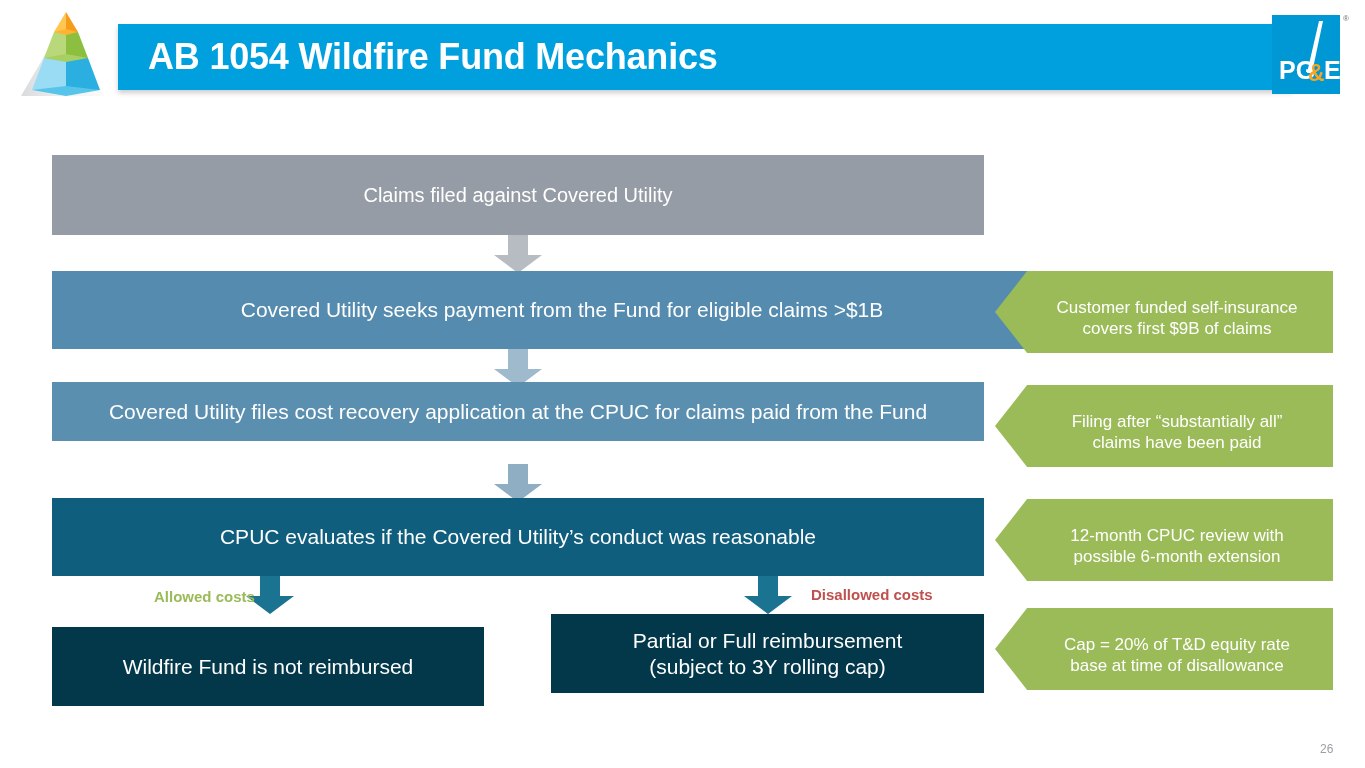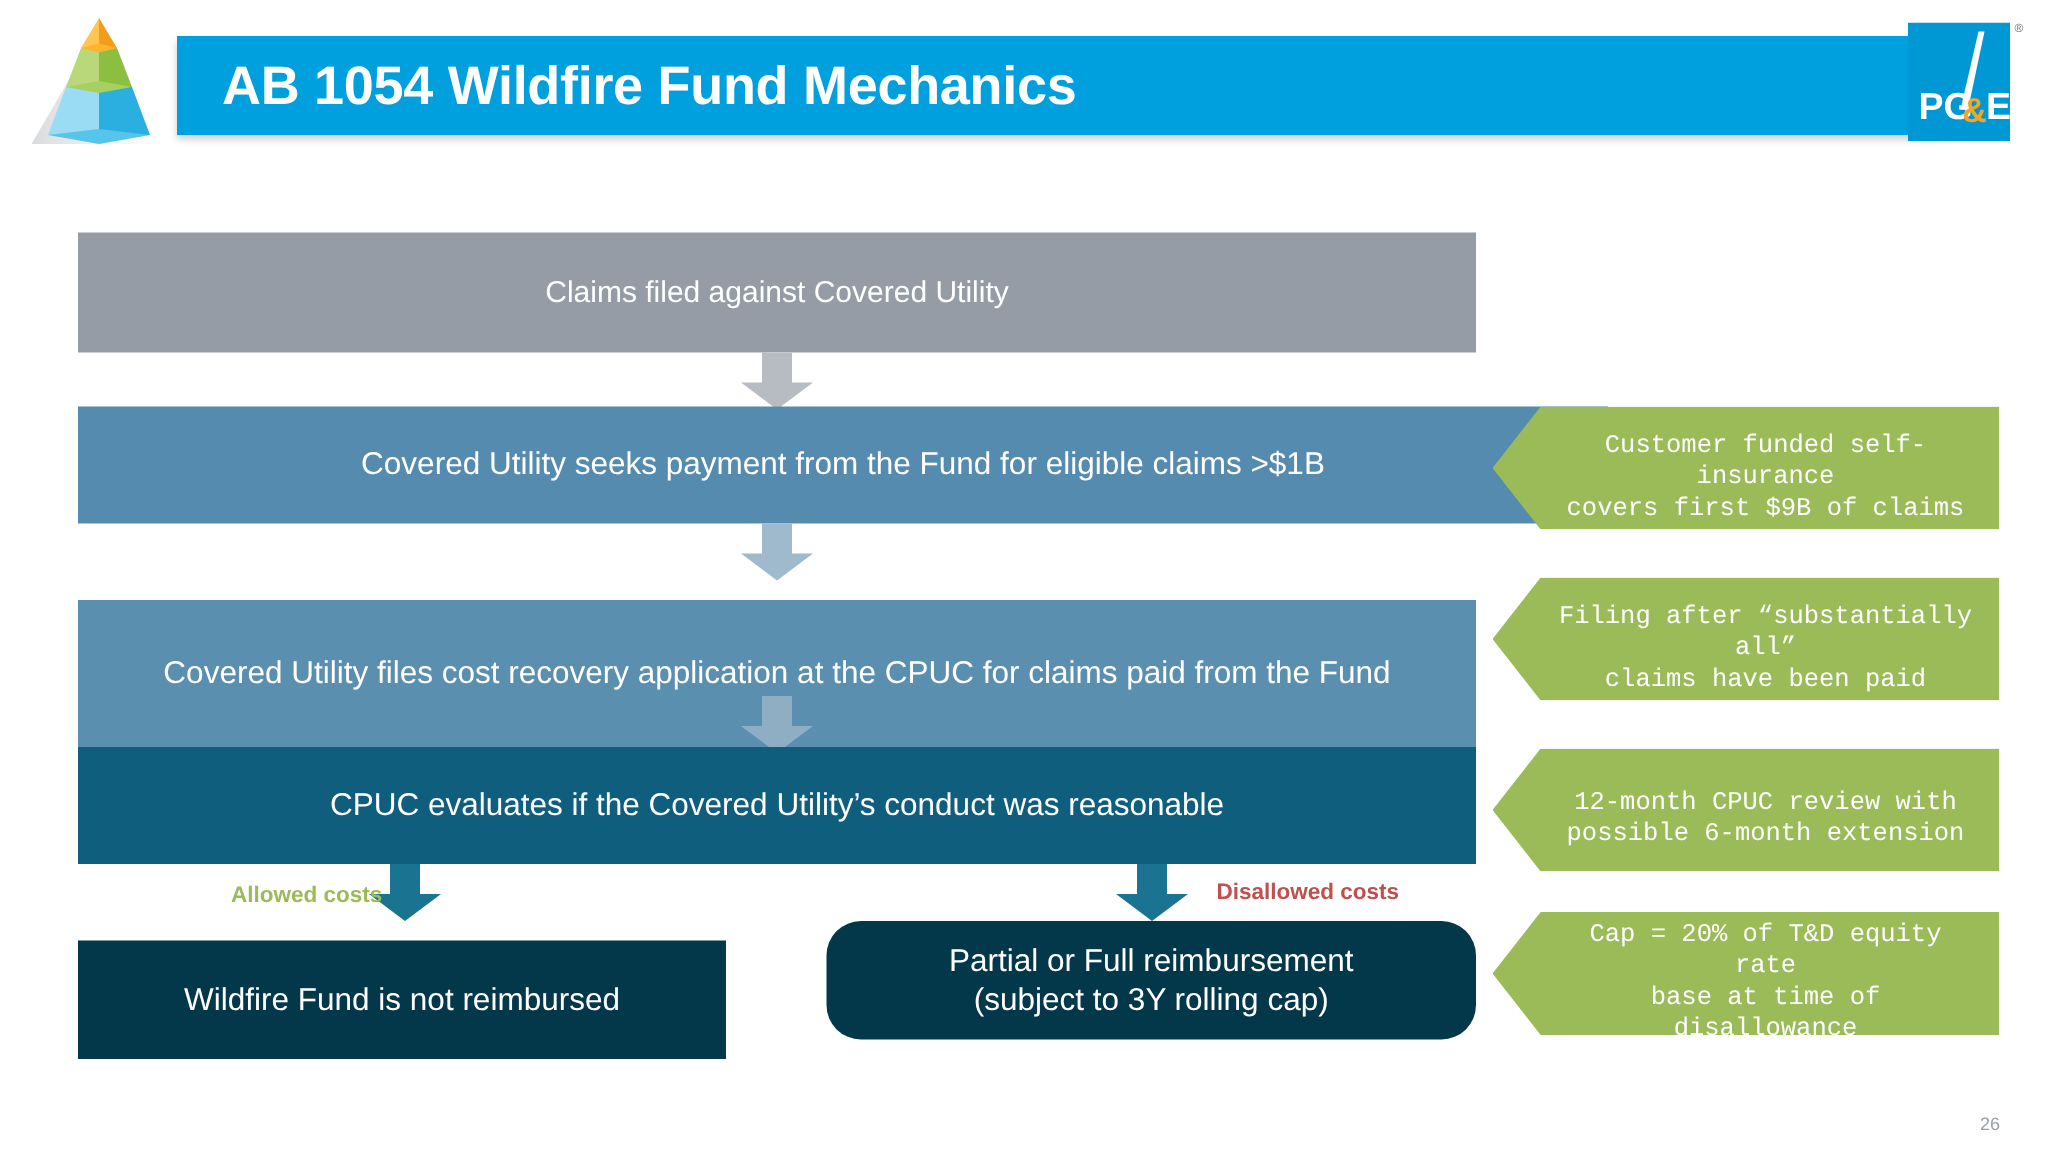--- a/index.html
+++ b/index.html
@@ -72,24 +72,24 @@
     justify-content: center;
     text-align: center;
     color: #ffffff;
     font-size: 21px;
     line-height: 26px;
     padding: 0 14px;
     box-sizing: border-box;
   }
   .box-1 { left: 52px; top: 155px; width: 932px; height: 80px; background: #959CA5; }
   .box-2 { left: 52px; top: 271px; width: 1020px; height: 78px; background: #548BAE; }
-  .box-3 { left: 52px; top: 400px; width: 932px; height: 98px; background: #5B8FB0; text-align: center; }
+  .box-3 { left: 52px; top: 382px; width: 932px; height: 59px; background: #5B8FB0; text-align: center; }
   .box-4 { left: 52px; top: 498px; width: 932px; height: 78px; background: #0F5E7E; }
   .box-left  { left: 52px;  top: 614px; width: 432px; height: 79px; background: #03374A; margin-top: 13px; }
-  .box-right { left: 551px; top: 614px; width: 433px; height: 79px; background: #03374A; border-radius: 23px; }
+  .box-right { left: 551px; top: 614px; width: 433px; height: 79px; background: #03374A; }
 
   .box-1 .box-text { font-size: 20px; }
 
   
   .v-arrow {
     position: absolute;
     width: 48px;
     height: 38px;
   }
   .arrow-1 { left: 494px; top: 235px; }
@@ -123,21 +123,20 @@
     width: 338px;
     height: 82px;
     background: #9BBB59;
     -webkit-clip-path: polygon(0% 50%, 9.5% 0%, 100% 0%, 100% 100%, 9.5% 100%);
     clip-path: polygon(0% 50%, 9.5% 0%, 100% 0%, 100% 100%, 9.5% 100%);
     display: flex;
     align-items: center;
     justify-content: center;
     box-sizing: border-box;
     padding: 12px 14px 0 40px;
-    font-family: Liberation Mono, monospace;
   }
   .callout-text {
     color: #ffffff;
     font-size: 17px;
     line-height: 21px;
     text-align: center;
     width: 100%;
   }
   .callout-1 { left: 995px; top: 271px; }
   .callout-2 { left: 995px; top: 385px; }

